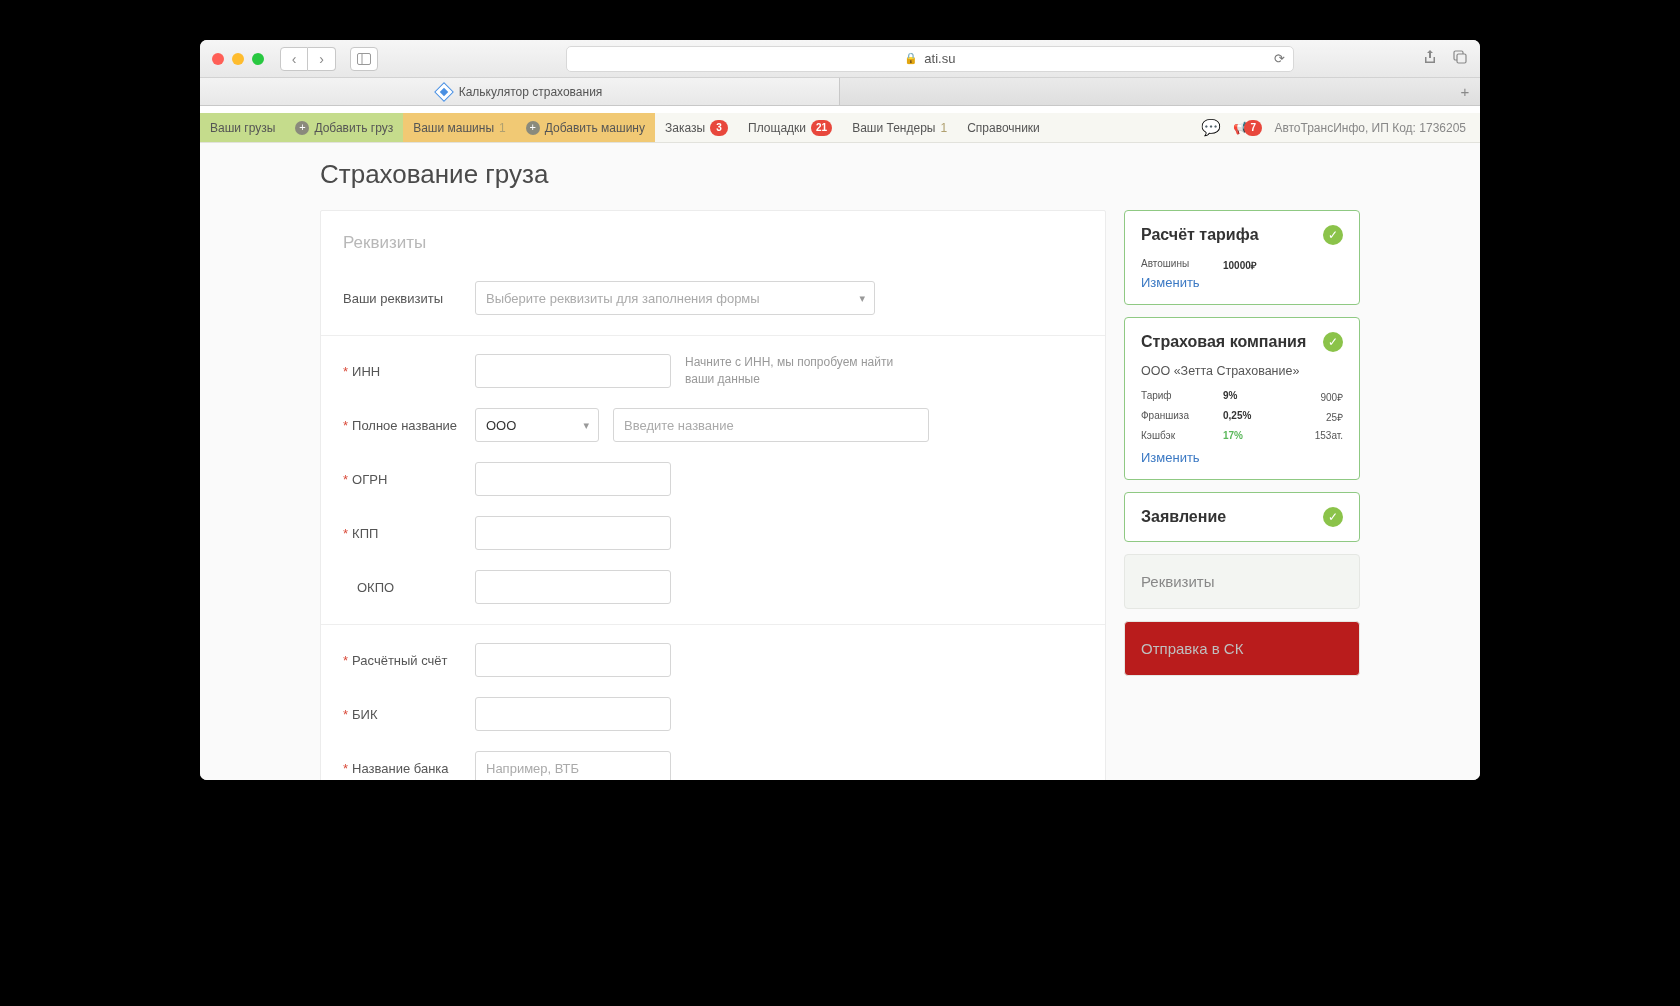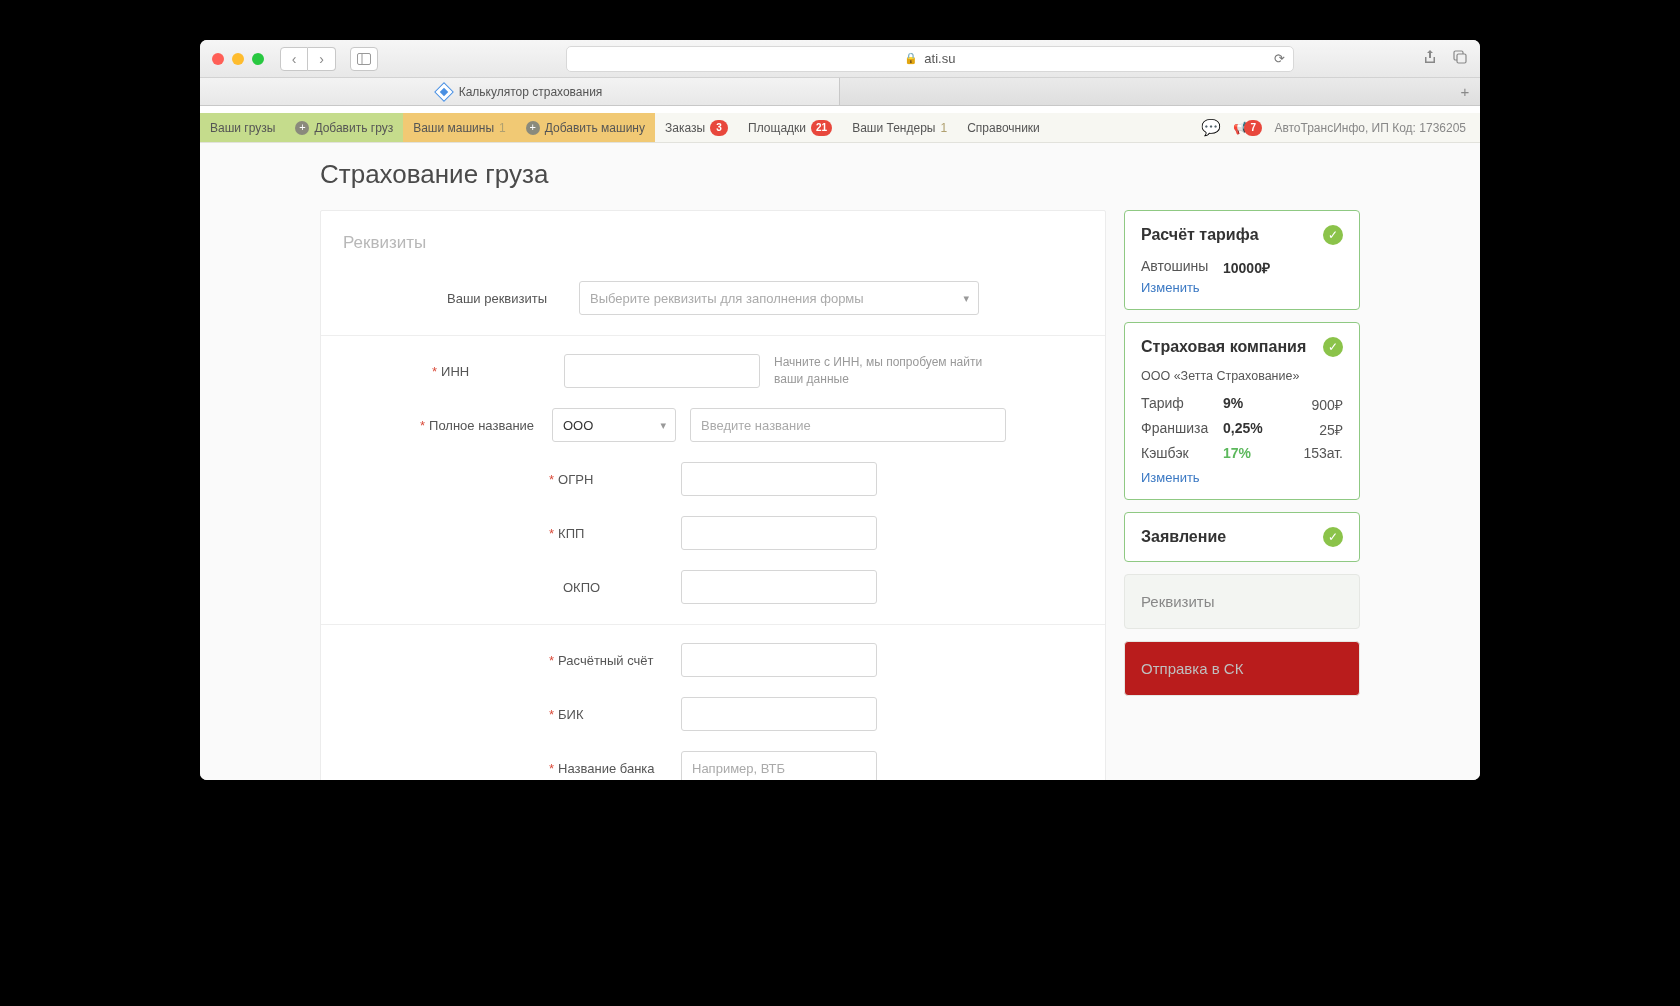--- a/index.html
+++ b/index.html
@@ -42,40 +42,40 @@
 .chat-ic,.bell-ic{font-size:16px;color:#bbb;}
 .bell-badge{display:inline-flex;align-items:center;}
 .bell-badge .pill{margin-left:-4px;}
 
 
 .page{flex:1;background:#fafafa;overflow:auto;padding:8px 0 0;}
 .page-inner{width:1040px;margin:0 auto;display:flex;gap:18px;align-items:flex-start;padding:8px 0 20px;}
 .page-title{width:1040px;margin:8px auto 12px;font-size:26px;font-weight:400;color:#4a4a4a;}
 .main-col{flex:1;background:#fff;border:1px solid #ececec;border-radius:2px;padding:22px 22px 18px;}
 .section-h{color:#b8b8b8;font-size:17px;font-weight:400;margin-bottom:28px;}
-.form-row{display:flex;align-items:center;gap:14px;margin-bottom:20px;min-height:32px;justify-content:center;}
+.form-row{display:flex;align-items:center;gap:14px;margin-bottom:20px;min-height:32px;}
 .form-row .lbl{width:118px;display:flex;align-items:center;gap:4px;color:#555;font-size:13px;}
 .req{color:#d94b3a;font-size:13px;}
 .inp{height:34px;border:1px solid #d6d6d6;border-radius:3px;padding:0 10px;font-size:13px;color:#333;background:#fff;}
 .inp::placeholder{color:#aaa;}
 .inp-196{width:196px;}
 .inp-wide{width:400px;}
 .sel{position:relative;}
 .sel::after{content:"▾";position:absolute;right:10px;top:50%;transform:translateY(-50%);color:#999;font-size:11px;pointer-events:none;}
 .sel .inp{padding-right:26px;}
 .hint{color:#999;font-size:12px;max-width:220px;line-height:1.4;}
 .divider{height:1px;background:#eee;margin:18px -22px;}
 
 
 .side-col{width:236px;display:flex;flex-direction:column;gap:12px;}
 .card{background:#fff;border:1px solid #8fc983;border-radius:4px;padding:14px 16px;}
 .card-head{display:flex;align-items:center;justify-content:space-between;margin-bottom:10px;}
 .card-title{font-size:16px;font-weight:600;color:#333;}
 .check-circ{width:20px;height:20px;border-radius:50%;background:#8bc34a;color:#fff;display:inline-flex;align-items:center;justify-content:center;font-size:12px;}
-.card-row{display:flex;font-size:14px;color:#555;padding:3px 0;gap:8px;}
+.card-row{display:flex;font-size:10px;color:#555;padding:3px 0;gap:8px;}
 .card-row .k{width:74px;}
 .card-row .v{font-weight:600;color:#333;}
 .card-row .v.green{color:#5cb85c;}
 .card-row .rv{margin-left:auto;color:#555;}
 .route{font-size:12.5px;color:#555;line-height:1.5;margin-bottom:8px;}
 .link{color:#3a78c3;font-size:13px;cursor:pointer;}
 .card-plain{background:#f3f5f2;border:1px solid #e5e7e3;border-radius:4px;padding:18px 16px;color:#888;font-size:15px;font-weight:500;}
 .card-plain.dim{background:#b91c1c;color:#bfbfbf;}
 .rub::after{content:"₽";}
 </style>

